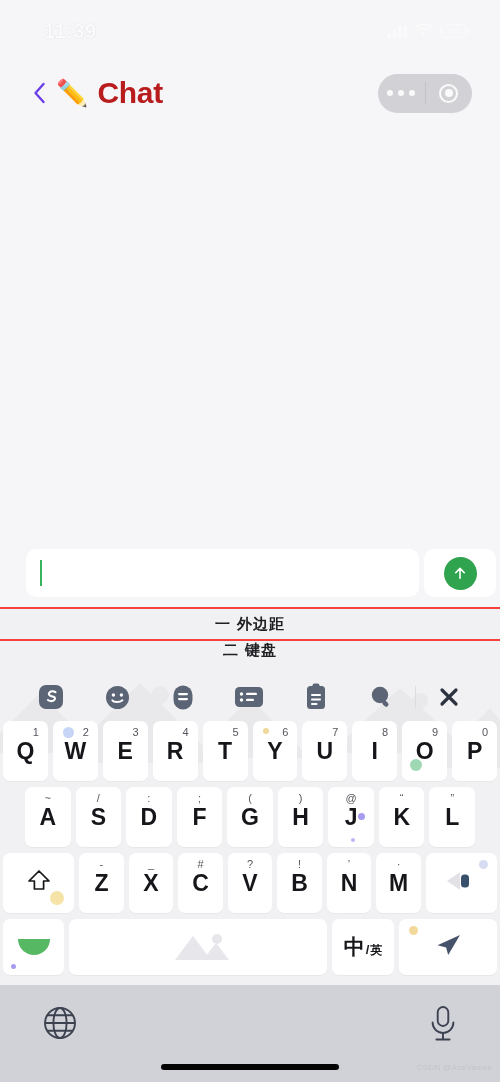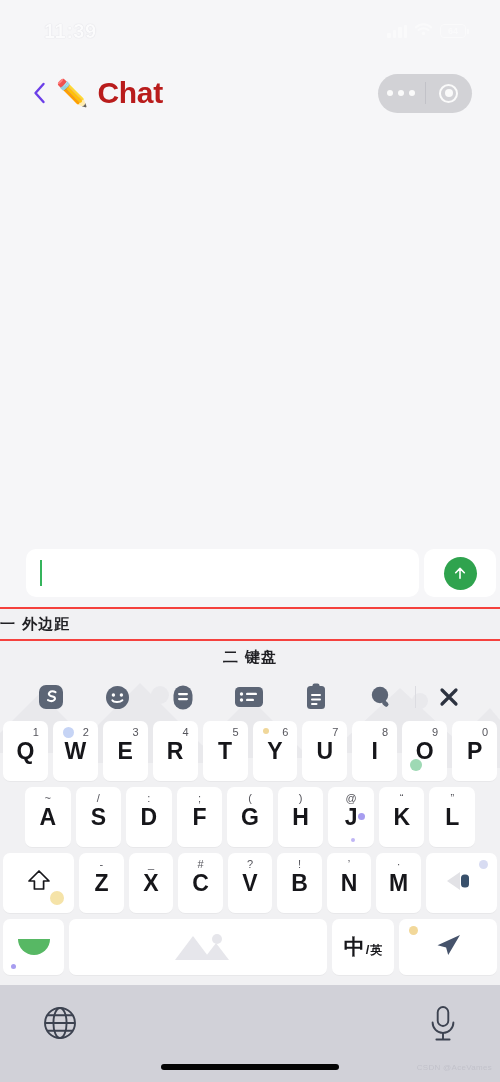--- a/index.html
+++ b/index.html
@@ -99,26 +99,26 @@
   .send-circle {
     width: 33px; height: 33px; border-radius: 50%; background: #2fa34e;
     display: flex; align-items: center; justify-content: center;
   }
 
   
   .annot-band {
     flex: 0 0 34px; height: 34px;
     border-top: 2px solid #f5413d; border-bottom: 2px solid #f5413d;
     background: #f1f1f3;
-    display: flex; align-items: center; 
+    display: flex; align-items: center; justify-content: center;
   }
   .annot-band2 {
     flex: 0 0 32px; height: 32px;
     background: #f1f1f3;
-    display: flex; align-items: center; justify-content: center;
+    display: flex; justify-content: center;
   }
   .annot-text {
     font-size: 15px; font-weight: 700; color: #202024;
     font-family: "DejaVu Sans", "Liberation Sans", sans-serif;
     letter-spacing: 1px;
   }
 
   
   .keyboard {
     flex: 0 0 auto;

